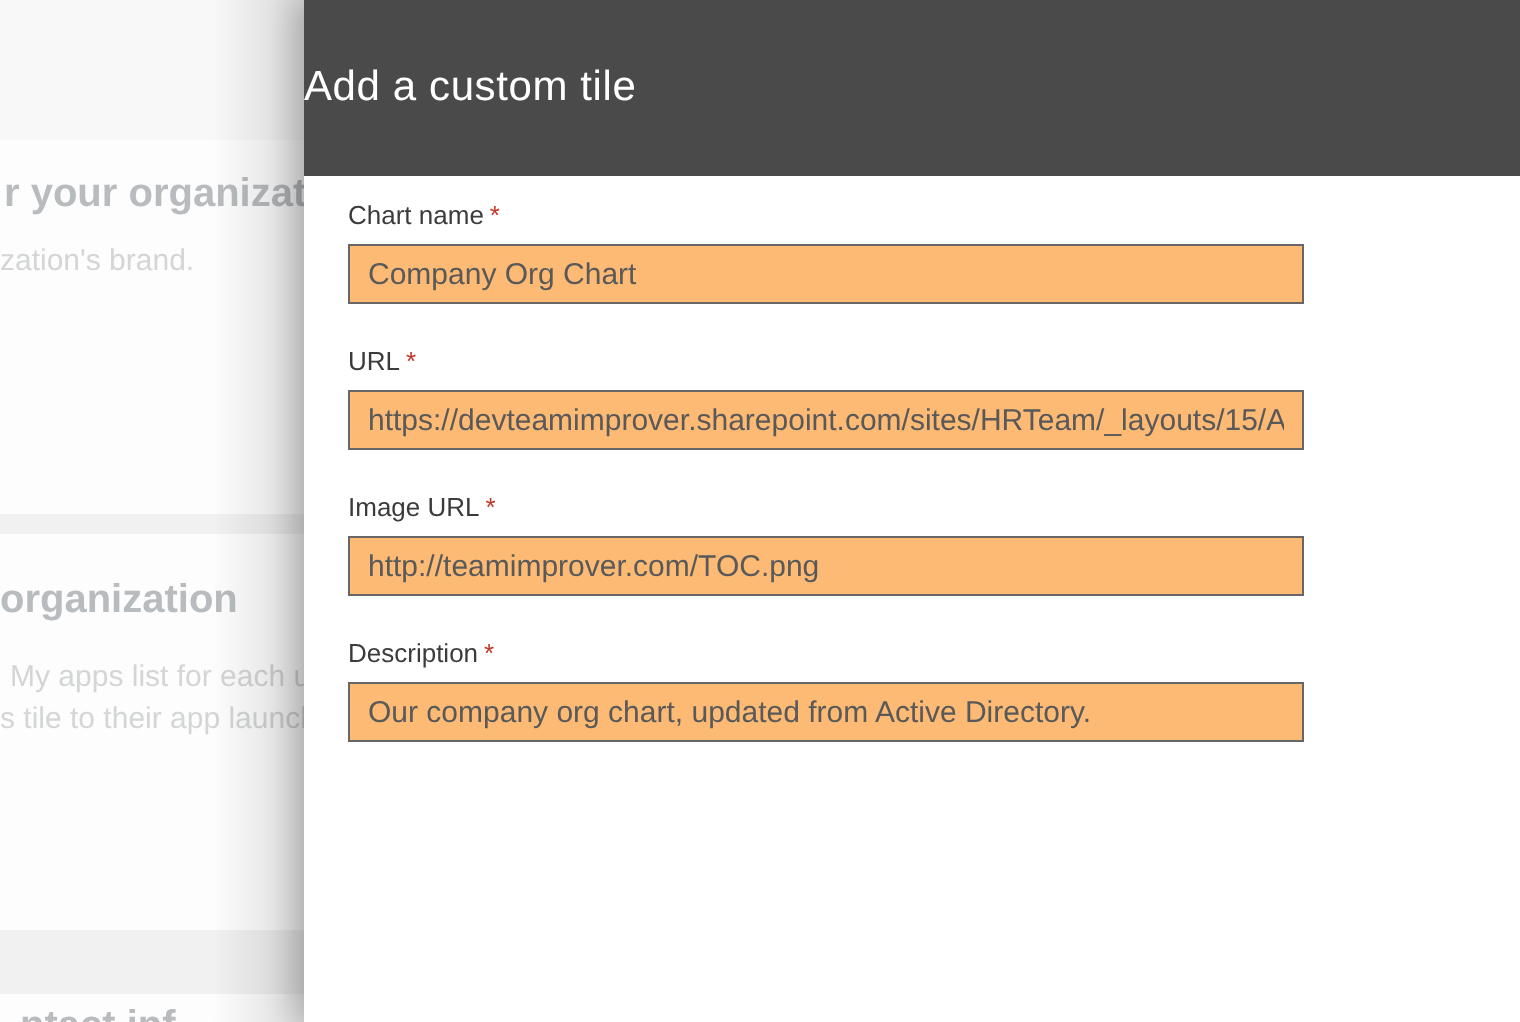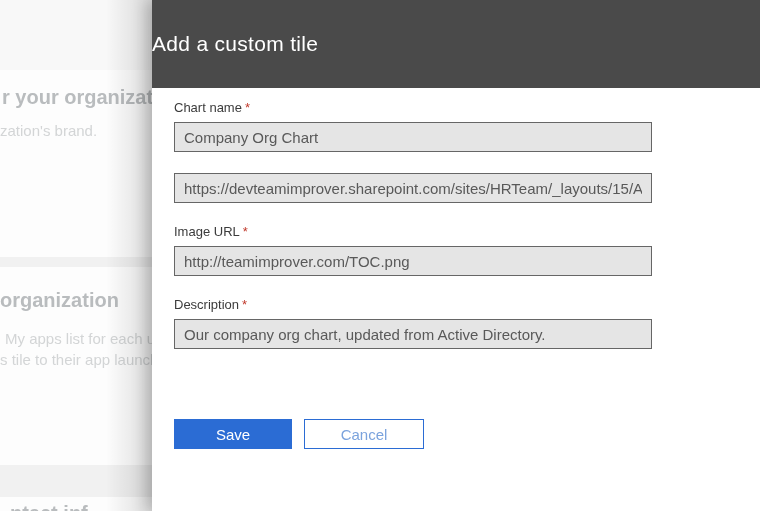--- a/index.html
+++ b/index.html
@@ -67,21 +67,21 @@
   }
   .req {
     color: #c0392b;
     margin-left: 3px;
     font-size: 13px;
   }
   .field-input {
     display: block;
     width: 478px; height: 30px;
     border: 1px solid #666666;
-    background: #e5e5e5;
+    background: #fdba74;
     padding: 0 9px;
     font-family: "Liberation Sans", sans-serif;
     font-size: 15px;
     color: #595959;
     outline: none;
     border-radius: 0;
     white-space: nowrap; overflow: hidden;
   }
   .btn-row {
     margin-top: 70px;
@@ -140,36 +140,35 @@
   <div class="panel-body">
 
     <div class="field">
       <span class="field-label">
         <span>Chart name</span><span class="req">*</span>
       </span>
       <input class="field-input" type="text" value="Company Org Chart" style="">
     </div>
 
     <div class="field">
+      <span class="field-label">
+        <span>URL</span><span class="req">*</span>
+      </span>
       <input class="field-input" type="text" value="https://devteamimprover.sharepoint.com/sites/HRTeam/_layouts/15/AppRed" style="">
     </div>
 
     <div class="field">
       <span class="field-label">
         <span>Image URL</span><span class="req">*</span>
       </span>
       <input class="field-input" type="text" value="http://teamimprover.com/TOC.png" style="">
     </div>
 
     <div class="field">
       <span class="field-label">
         <span>Description</span><span class="req">*</span>
       </span>
       <input class="field-input" type="text" value="Our company org chart, updated from Active Directory." style="">
     </div>
 
-    <div class="btn-row">
-      <button class="btn btn-save">Save</button>
-      <button class="btn btn-cancel">Cancel</button>
-    </div>
 
   </div>
 </div>
 
 </body></html>

